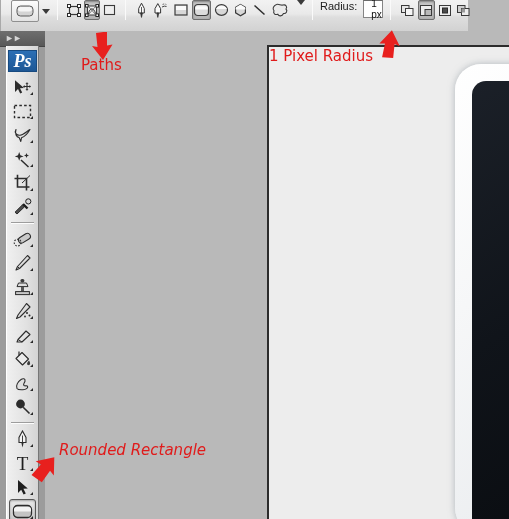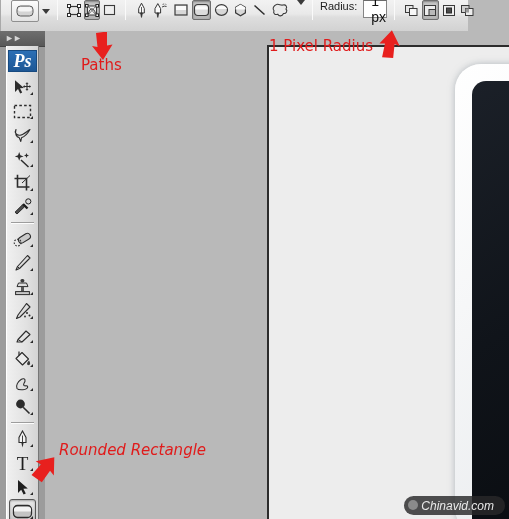--- a/index.html
+++ b/index.html
@@ -51,21 +51,21 @@
   .caret{
     width:0;height:0;border-left:4px solid transparent;
     border-right:4px solid transparent;border-top:5px solid #3b3b3b;
   }
   .radius-label{
     font-size:11px;color:#1d1d1d;margin-right:6px;white-space:nowrap;
   }
   .radius-input{
     width:60px;height:18px;background:#fff;border:1px solid #858585;
     border-top-color:#6a6a6a;
-    font-size:14px;color:#111;
+    font-size:10px;color:#111;
     display:flex;align-items:center;padding-left:7px;
     box-sizing:border-box;
   }
 
   
   #tool-panel{
     position:absolute;left:0;top:31px;width:45px;height:488px;
     background:#9c9c9c;
   }
   #tool-header{
@@ -456,34 +456,30 @@
   </div>
 </div>
 
 <div id="workspace">
   <div id="doc-window">
 
     <div id="shape-obj">
       <div id="shape-screen"></div>
     </div>
 
-    <div id="watermark">
-      <span class="wm-dot"></span>
-      <span>Chinavid.com</span>
-    </div>
 
   </div>
 </div>
 
 <svg class="arrow" style="left:88px;top:32px;" width="30" height="30" viewBox="0 0 30 30">
   <path d="M14 0 L25 14 L19.5 13 L21 27 L10 28.5 L10 14.5 L4.5 15.5 Z" fill="#e8201e" transform="rotate(180 14.5 14)"></path>
 </svg>
 <div class="anno-text" style="left:81px;top:56px;">Paths</div>
 
 <svg class="arrow" style="left:375px;top:30px;" width="30" height="30" viewBox="0 0 30 30">
   <path d="M14 0 L25 14 L19.5 13 L21 27 L10 28.5 L10 14.5 L4.5 15.5 Z" fill="#e8201e" transform="rotate(12 14.5 14)"></path>
 </svg>
-<div class="anno-text" style="left:269px;top:37px;">1 Pixel Radius</div>
+<div class="anno-text" style="left:269px;top:47px;">1 Pixel Radius</div>
 
 <svg class="arrow" style="left:28px;top:452px;" width="34" height="34" viewBox="0 0 34 34">
   <path d="M16 2 L28 16 L22 15 L23.5 29 L11 30.5 L11 16.5 L5 17.5 Z" fill="#e8201e" transform="rotate(42 17 17)"></path>
 </svg>
 <div class="anno-text" style="left:59px;top:441px;font-style:italic;">Rounded Rectangle</div>
 
 </body></html>

